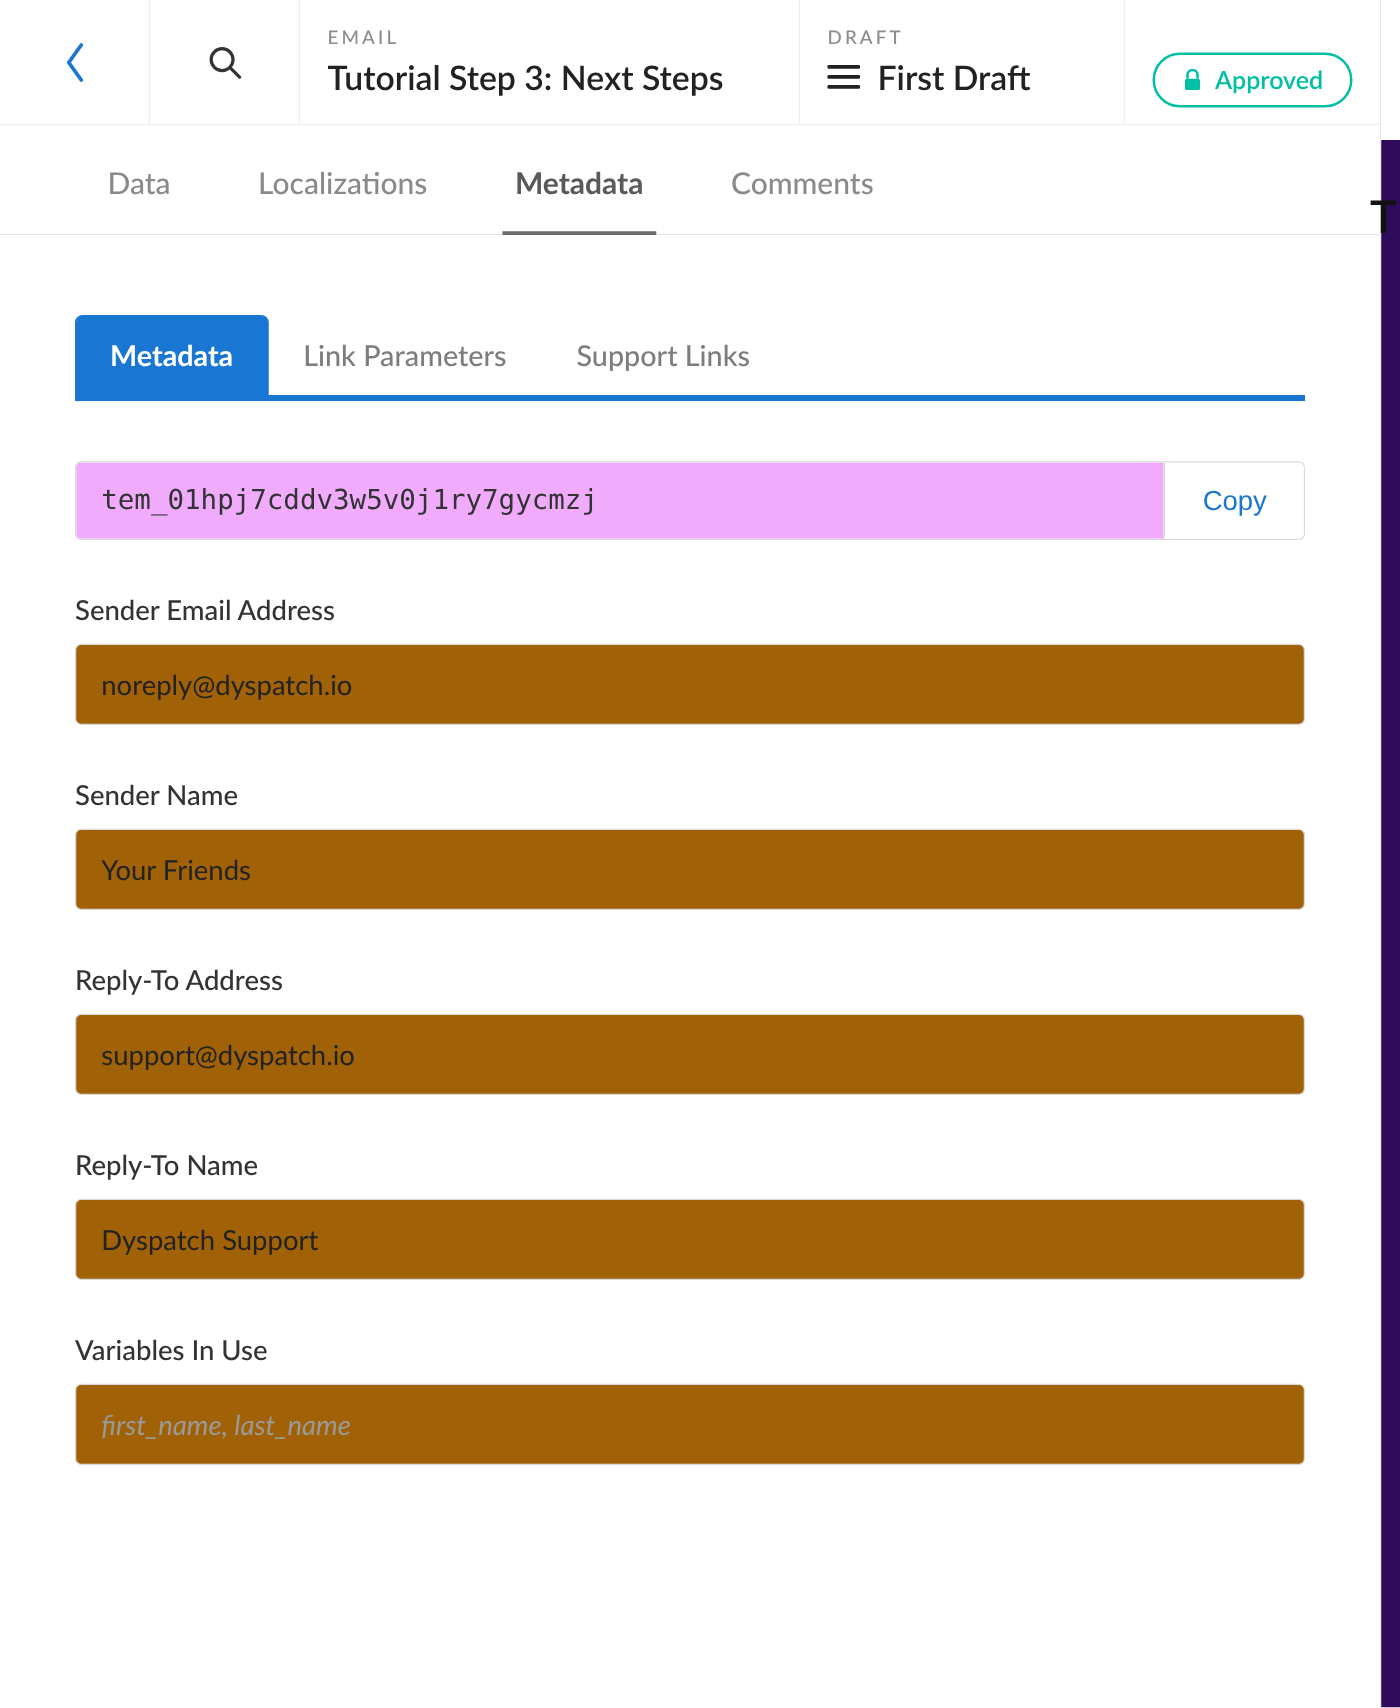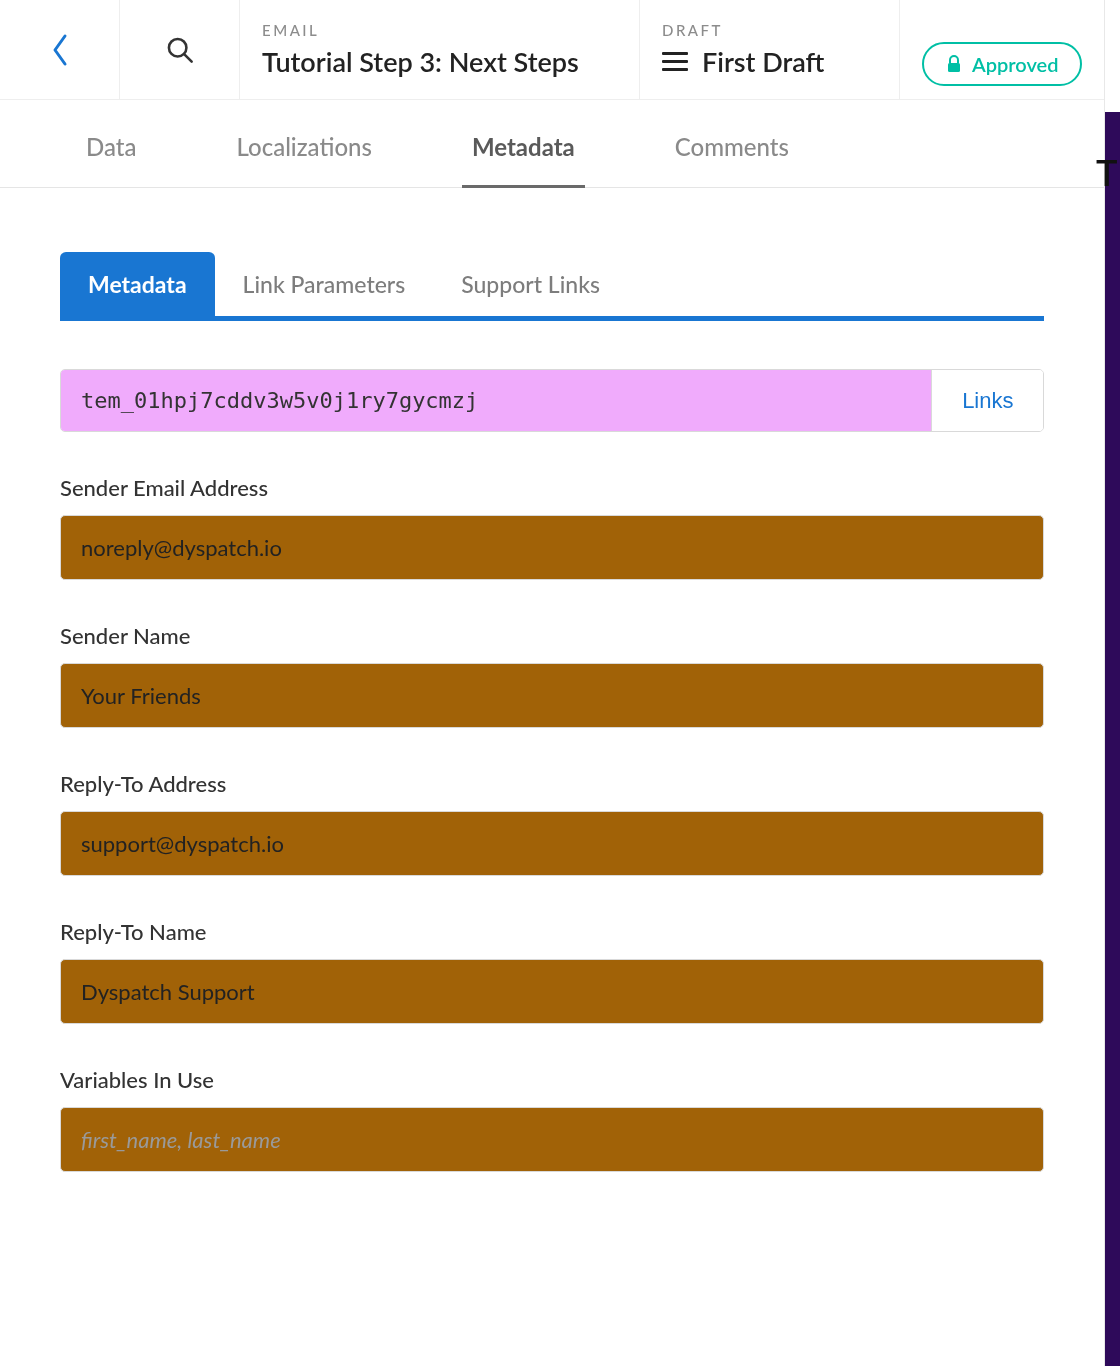--- a/index.html
+++ b/index.html
@@ -119,21 +119,21 @@
     display: inline-flex;
     align-items: center;
     gap: 10px;
     cursor: pointer;
   }
   .lock-icon svg { display: block; }
 
   
   .primary-tabs {
     display: flex;
-    gap: 100px;
+    gap: 70px;
     padding: 32px 86px 26px;
     border-bottom: 1px solid #e5e5e5;
     position: relative;
   }
   .primary-tabs .ptab {
     font-size: 24px;
     color: #8a8a8a;
     font-weight: 500;
     cursor: pointer;
     position: relative;
@@ -298,21 +298,21 @@
 
       <div class="subtabs-wrap">
         <div class="subtab active">Metadata</div>
         <div class="subtab">Link Parameters</div>
         <div class="subtab">Support Links</div>
       </div>
 
       <div class="field">
         <div class="copy-row">
           <div class="copy-value">tem_01hpj7cddv3w5v0j1ry7gycmzj</div>
-          <button class="copy-btn">Links</button>
+          <button class="copy-btn">Copy</button>
         </div>
       </div>
 
       <div class="field">
         <div class="field-label">Sender Email Address</div>
         <input class="field-input" value="noreply@dyspatch.io" style="">
       </div>
 
       <div class="field">
         <div class="field-label">Sender Name</div>

